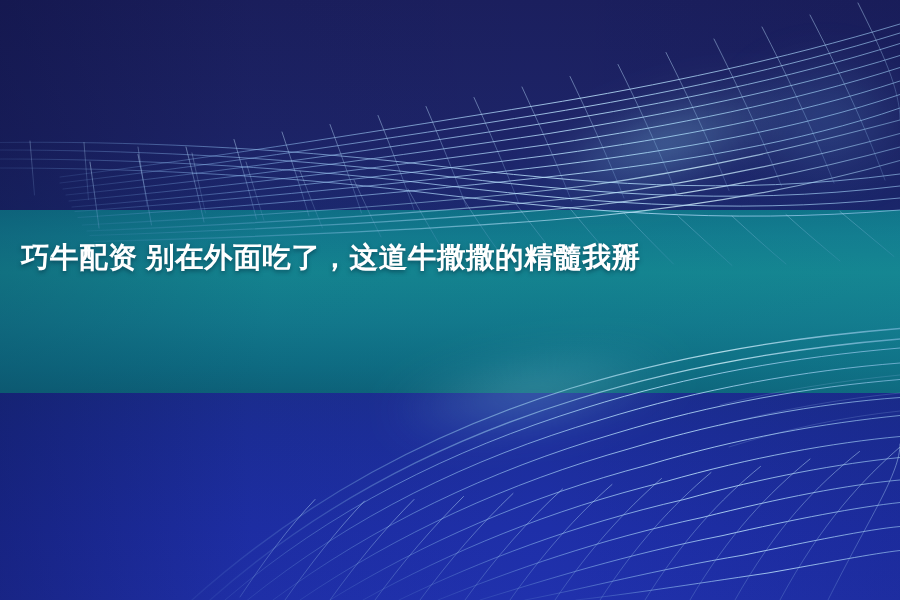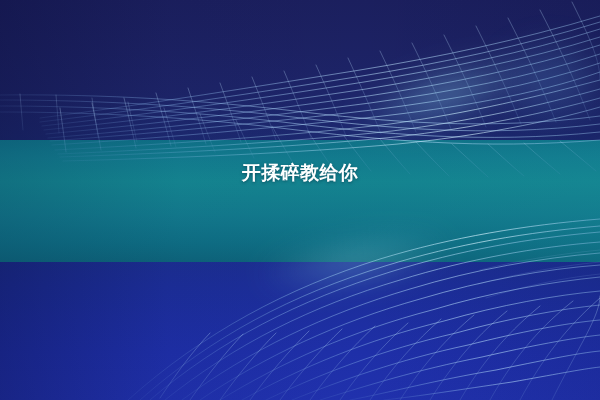--- a/index.html
+++ b/index.html
@@ -256,16 +256,16 @@
 
       </g>
     </svg>
   </div>
 
   <div class="glow glow-a"></div>
   <div class="glow glow-b"></div>
   <div class="glow glow-c"></div>
 
   <div class="headline">
-    <span class="line2">开揉碎教给你</span>
+    <span class="line1">巧牛配资 别在外面吃了，这道牛撒撒的精髓我掰</span>
   </div>
 
 </div>
 
 </body></html>

